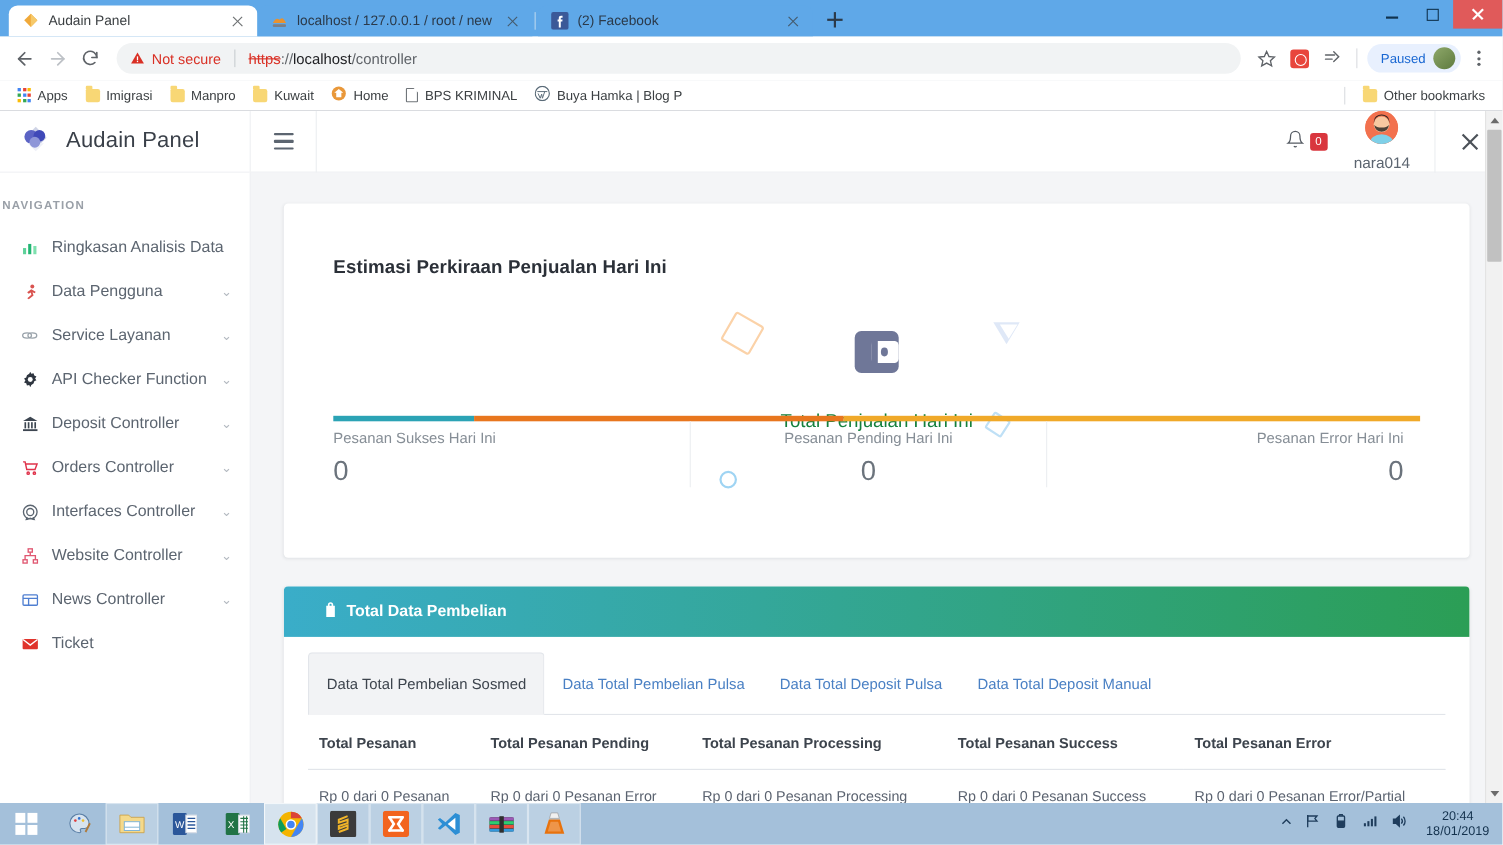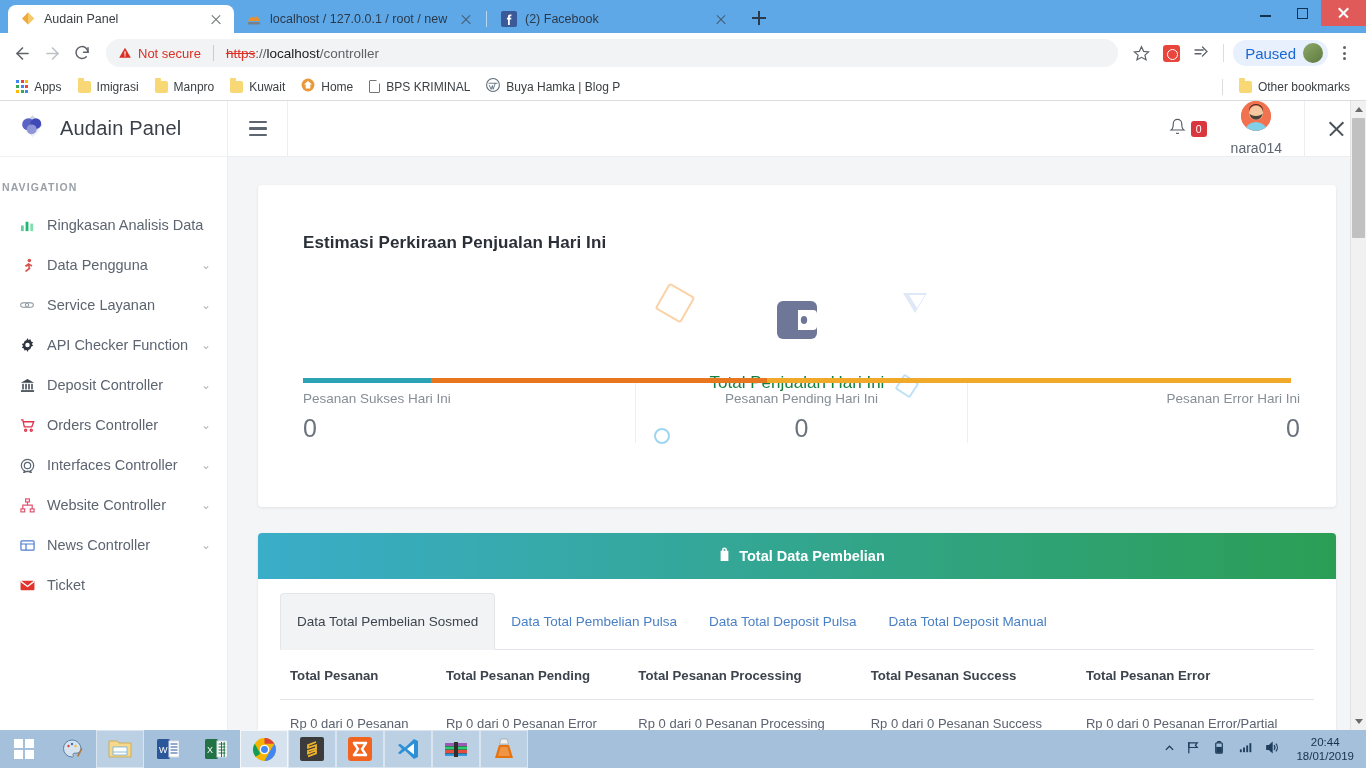--- a/index.html
+++ b/index.html
@@ -71,21 +71,21 @@
   .url-scheme { color: #d93025; text-decoration: line-through; }
   .url-host { color: #202124; }
   .url-path { color: #5f6368; }
   .tb-right { display: flex; align-items: center; gap: 4px; padding-right: 2px; }
   .tb-icon { width: 26px; height: 26px; display: flex; align-items: center; justify-content: center; color: #5f6368; }
   .ext-red { width: 17px; height: 17px; background: #e8453c; border-radius: 3px; position: relative; }
   .ext-red::after { content:""; position:absolute; left:4px; top:4px; width:9px; height:9px; border-radius:50%; border:1.5px solid #fff; }
   .tb-sep { width: 1px; height: 18px; background: #dadce0; margin: 0 5px; }
   .profile-pill {
     display: flex; align-items: center; gap: 7px; background: #e8f0fe;
-    border-radius: 14px; padding: 3px 5px 3px 12px; font-size: 15px; color: #1967d2;
+    border-radius: 14px; padding: 3px 5px 3px 12px; font-size: 12px; color: #1967d2;
   }
   .profile-av { width: 20px; height: 20px; border-radius: 50%; background: linear-gradient(140deg,#8ea86a,#5e7a3e); }
   .kebab { width: 24px; height: 26px; display: flex; flex-direction: column; align-items: center; justify-content: center; gap: 2.6px; }
   .kebab i { width: 3px; height: 3px; border-radius: 50%; background: #5f6368; display: block; }
 
   
   .bookmarks {
     height: 28px; background: #ffffff; display: flex; align-items: center;
     padding: 0 8px; font-size: 12px; color: #3c4043; border-bottom: 1px solid #dadce0;
   }
@@ -153,33 +153,33 @@
 
   .wallet { position: absolute; left: 50%; transform: translateX(-50%); top: 112px; }
 
   .kpi-label-center { position: absolute; width: 100%; text-align: center; top: 188px; font-size: 17px; color: #15803d; }
 
   .progress {
     position: absolute; left: 45px; right: 45px; top: 193px; height: 5px; display: flex; border-radius: 0;
   }
   .progress .seg { height: 5px; }
 
-  .kpi-row { position: absolute; left: 45px; right: 36px; top: 198px; display: flex; }
+  .kpi-row { position: absolute; left: 45px; right: 60px; top: 198px; display: flex; }
   .kpi { flex: 1; padding-top: 8px; }
   .kpi .k-label { font-size: 13.5px; color: #868e96; }
   .kpi .k-value { font-size: 25px; color: #6b737c; margin-top: 8px; font-weight: 400; }
   .kpi.left { text-align: left; }
   .kpi.center { text-align: center; border-left: 1px solid #eceef1; border-right: 1px solid #eceef1; }
   .kpi.right { text-align: right; }
 
   
   .purch-card { margin-top: 26px; border-radius: 4px; overflow: hidden; background: #fff; box-shadow: 0 1px 3px rgba(30,40,60,.09); }
   .purch-head {
-    height: 46px; display: flex; align-items: center; gap: 8px; padding-left: 9px;
-    color: #fff; font-size: 14.5px; font-weight: 700; justify-content: center;
+    height: 46px; display: flex; align-items: center; gap: 8px; padding-left: 36px;
+    color: #fff; font-size: 14.5px; font-weight: 700;
   }
   .purch-body { padding: 14px 22px 0 22px; }
   .tabs { display: flex; align-items: flex-end; border-bottom: 1px solid #e2e5ea; }
   .tabitem { font-size: 13.5px; padding: 20px 16px; color: #4a80c4; white-space: nowrap; }
   .tabitem.active { background: #f2f3f5; color: #3d444d; border-radius: 4px 4px 0 0; margin-bottom: -1px; border: 1px solid #e2e5ea; border-bottom-color: #f2f3f5; }
   .tbl { width: 100%; border-collapse: collapse; }
   .tbl th { text-align: left; font-size: 13.2px; color: #3d444d; font-weight: 700; padding: 18px 10px 16px 10px; border-bottom: 1px solid #e2e5ea; white-space: nowrap; }
   .tbl td { font-size: 13px; color: #5b6370; padding: 16px 10px 10px 10px; white-space: nowrap; }
 
   

